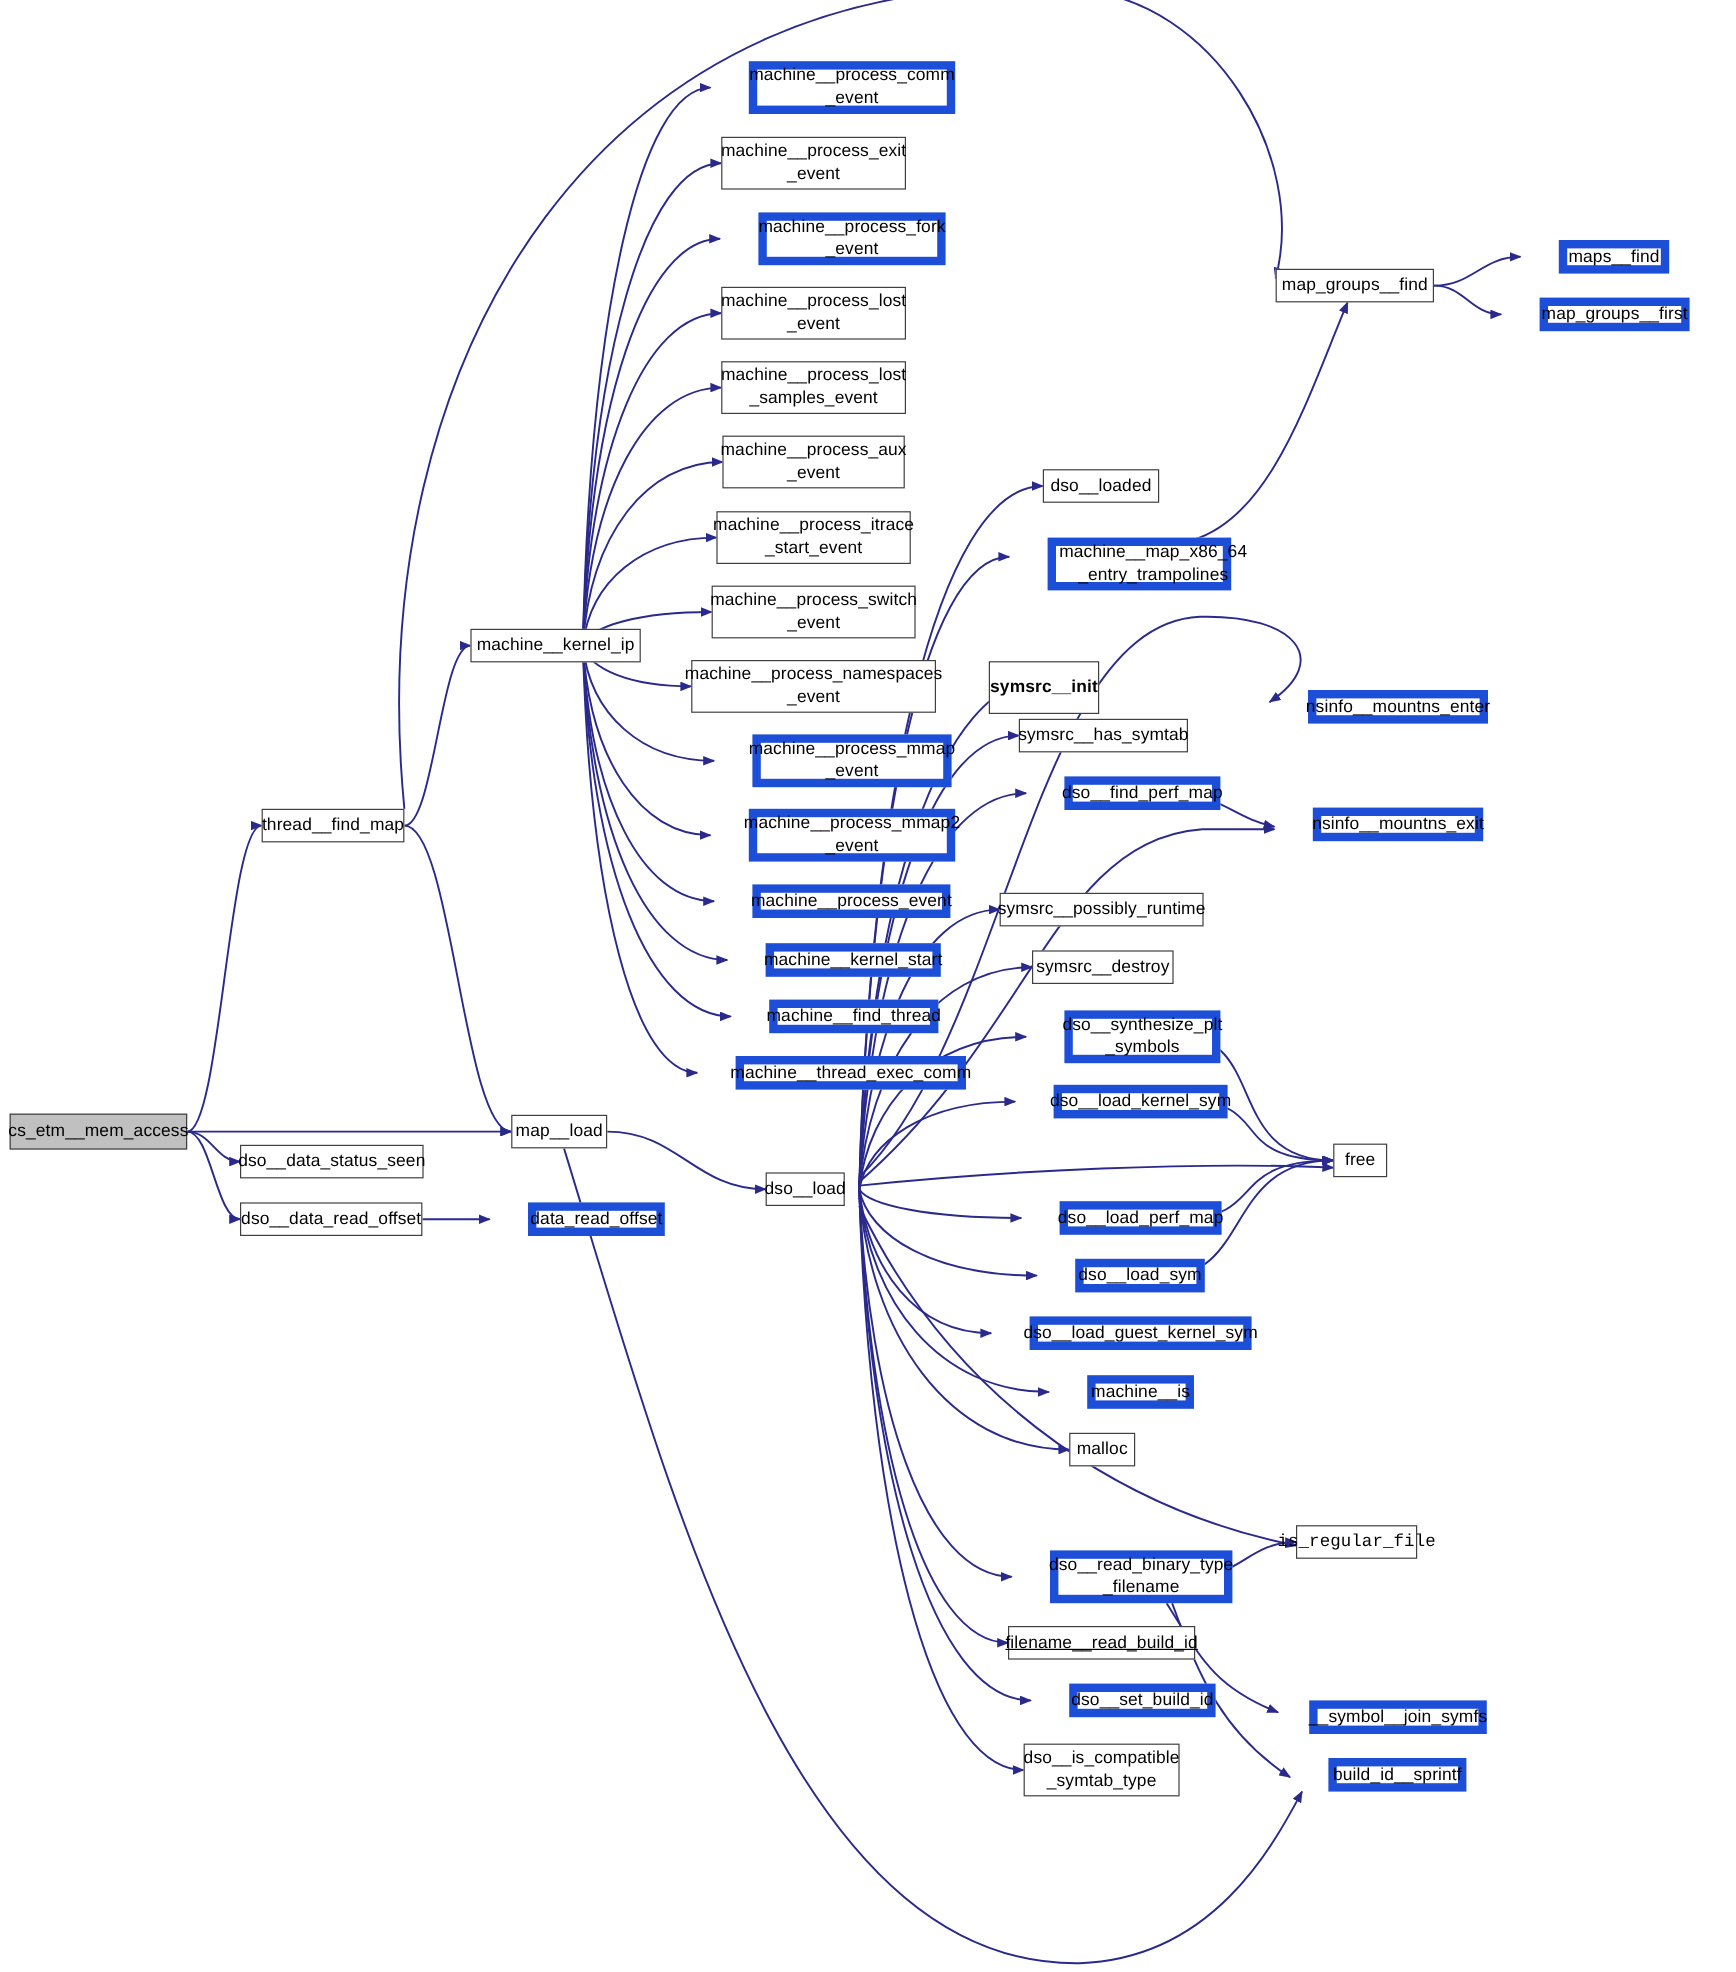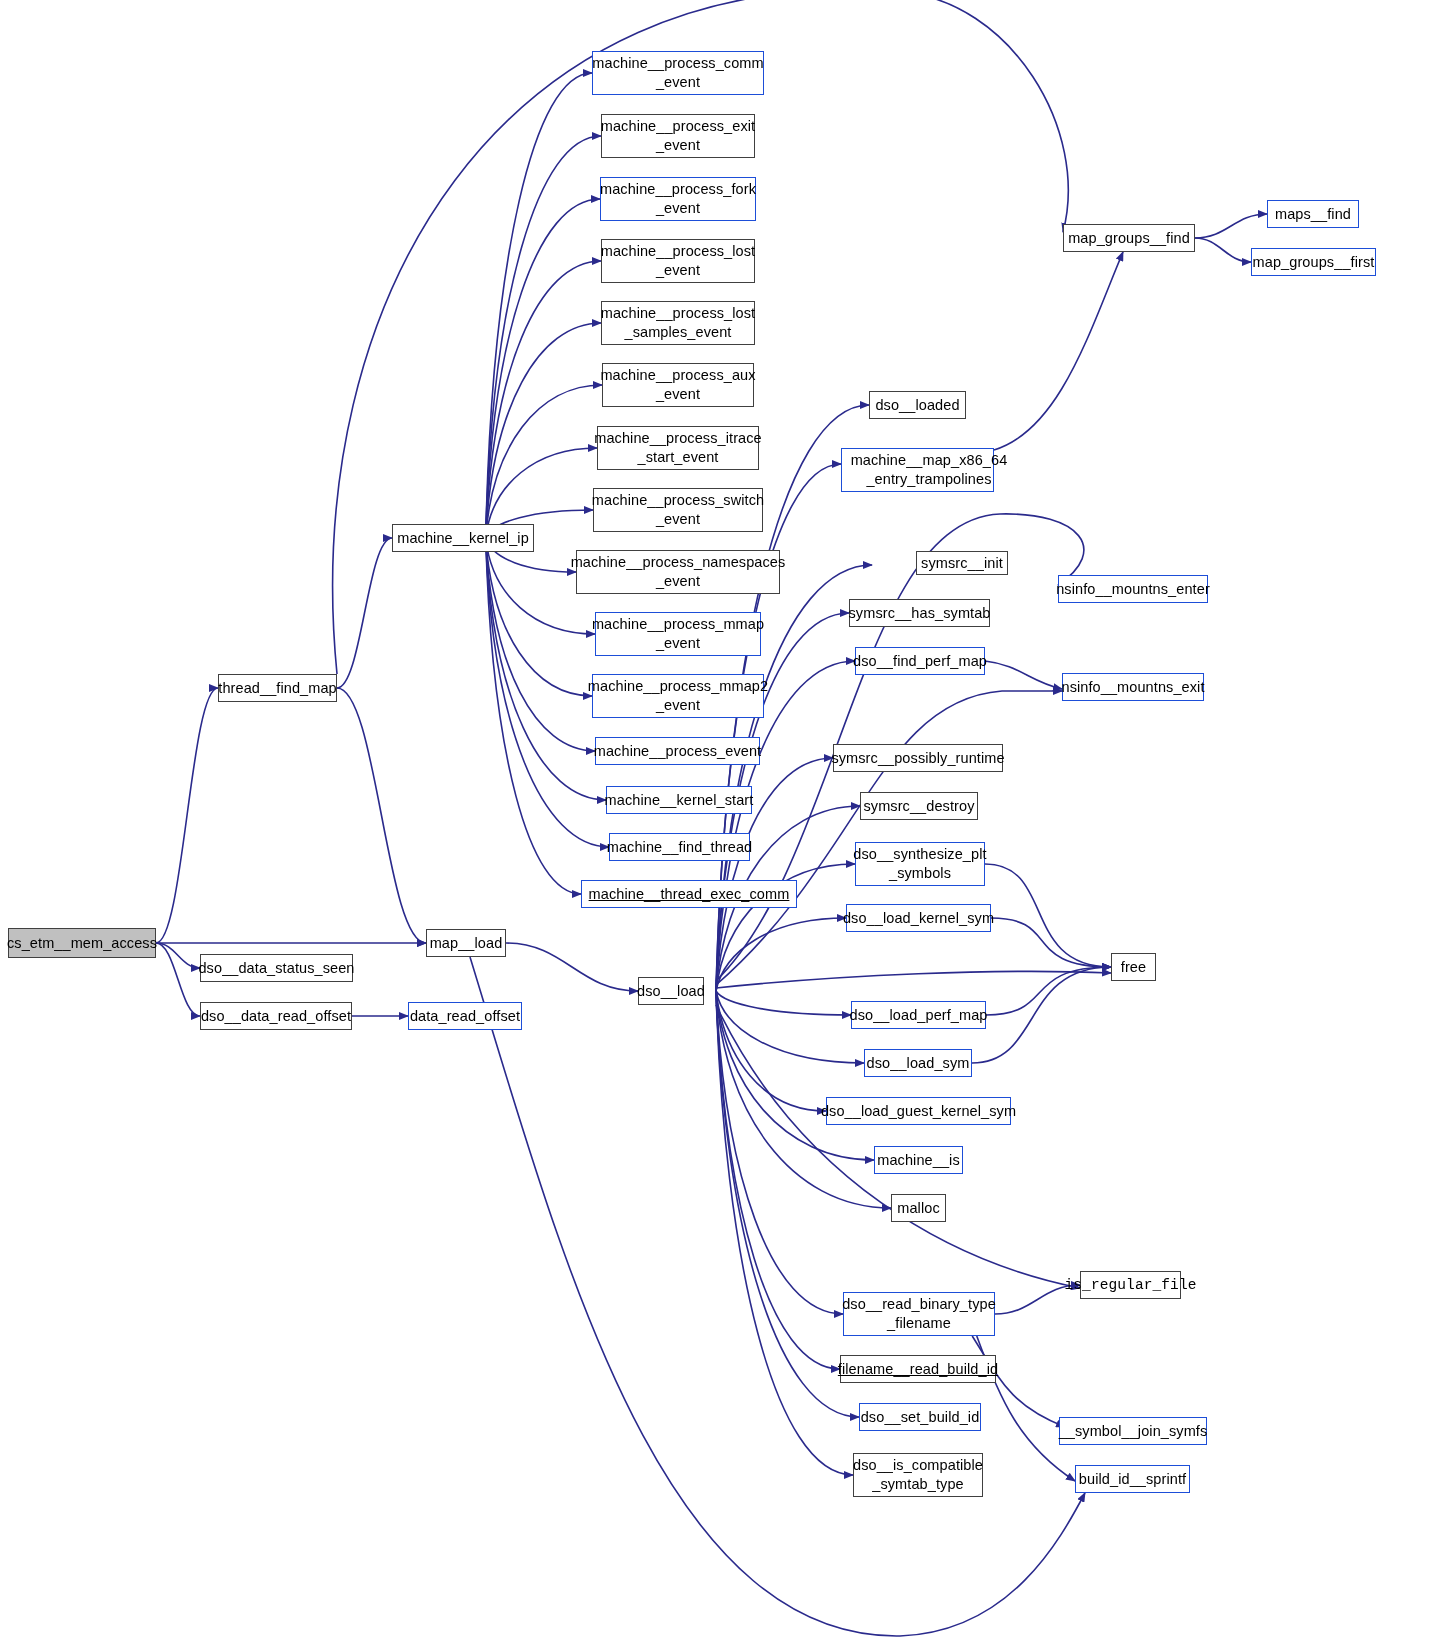--- a/index.html
+++ b/index.html
@@ -34,21 +34,22 @@
     background: #ffffff;
     border: 1px solid #404040;
     color: #000000;
     font-size: 14.5px;
     line-height: 1.28;
     white-space: pre-line;
     letter-spacing: 0.1px;
     z-index: 5;
   }
   .node.red {
-    border: 1px solid #1d4ed8;
+    border: 7px solid #1d4ed8;
+    margin-left: 32px;
   }
   .node.highlight {
     background: #c0c0c0;
     border: 1px solid #404040;
   }
   .node span {
     display: block;
     padding: 0 5px;
   }
 </style>
@@ -149,29 +150,29 @@
 _event</span></div>
       <div class="node" style="left: 576px; top: 550px; width: 204px; height: 44px;"><span>machine__process_namespaces
 _event</span></div>
       <div class="node red" style="left: 595px; top: 612px; width: 166px; height: 44px;"><span>machine__process_mmap
 _event</span></div>
       <div class="node red" style="left: 592px; top: 674px; width: 172px; height: 44px;"><span>machine__process_mmap2
 _event</span></div>
       <div class="node red" style="left: 595px; top: 737px; width: 165px; height: 28px;"><span>machine__process_event</span></div>
       <div class="node red" style="left: 606px; top: 786px; width: 146px; height: 28px;"><span>machine__kernel_start</span></div>
       <div class="node red" style="left: 609px; top: 833px; width: 141px; height: 28px;"><span>machine__find_thread</span></div>
-      <div class="node red" style="left: 581px; top: 880px; width: 216px; height: 28px; text-decoration: underline;"><span>machine__thread_exec_comm</span></div>
+      <div class="node red" style="left: 581px; top: 880px; width: 192px; height: 28px;"><span>machine__thread_exec_comm</span></div>
       <div class="node" style="left: 638px; top: 977px; width: 66px; height: 28px;"><span>dso__load</span></div>
       <div class="node" style="left: 1063px; top: 224px; width: 132px; height: 28px;"><span>map_groups__find</span></div>
       <div class="node red" style="left: 1267px; top: 200px; width: 92px; height: 28px;"><span>maps__find</span></div>
       <div class="node red" style="left: 1251px; top: 248px; width: 125px; height: 28px;"><span>map_groups__first</span></div>
       <div class="node" style="left: 869px; top: 391px; width: 97px; height: 28px;"><span>dso__loaded</span></div>
       <div class="node red" style="left: 841px; top: 448px; width: 153px; height: 44px; padding-left: 23px;"><span>machine__map_x86_64
 _entry_trampolines</span></div>
-      <div class="node" style="left: 916px; top: 551px; width: 92px; height: 24px;"><span>symsrc__init</span></div>
+      <div class="node" style="left: 824px; top: 551px; width: 92px; height: 44px; font-weight: bold;"><span>symsrc__init</span></div>
       <div class="node" style="left: 849px; top: 599px; width: 141px; height: 28px;"><span>symsrc__has_symtab</span></div>
       <div class="node red" style="left: 855px; top: 647px; width: 130px; height: 28px;"><span>dso__find_perf_map</span></div>
       <div class="node red" style="left: 1058px; top: 575px; width: 150px; height: 28px;"><span>nsinfo__mountns_enter</span></div>
       <div class="node red" style="left: 1062px; top: 673px; width: 142px; height: 28px;"><span>nsinfo__mountns_exit</span></div>
       <div class="node" style="left: 833px; top: 744px; width: 170px; height: 28px;"><span>symsrc__possibly_runtime</span></div>
       <div class="node" style="left: 860px; top: 792px; width: 118px; height: 28px;"><span>symsrc__destroy</span></div>
       <div class="node red" style="left: 855px; top: 842px; width: 130px; height: 44px;"><span>dso__synthesize_plt
 _symbols</span></div>
       <div class="node red" style="left: 846px; top: 904px; width: 145px; height: 28px;"><span>dso__load_kernel_sym</span></div>
       <div class="node red" style="left: 851px; top: 1001px; width: 135px; height: 28px;"><span>dso__load_perf_map</span></div>

